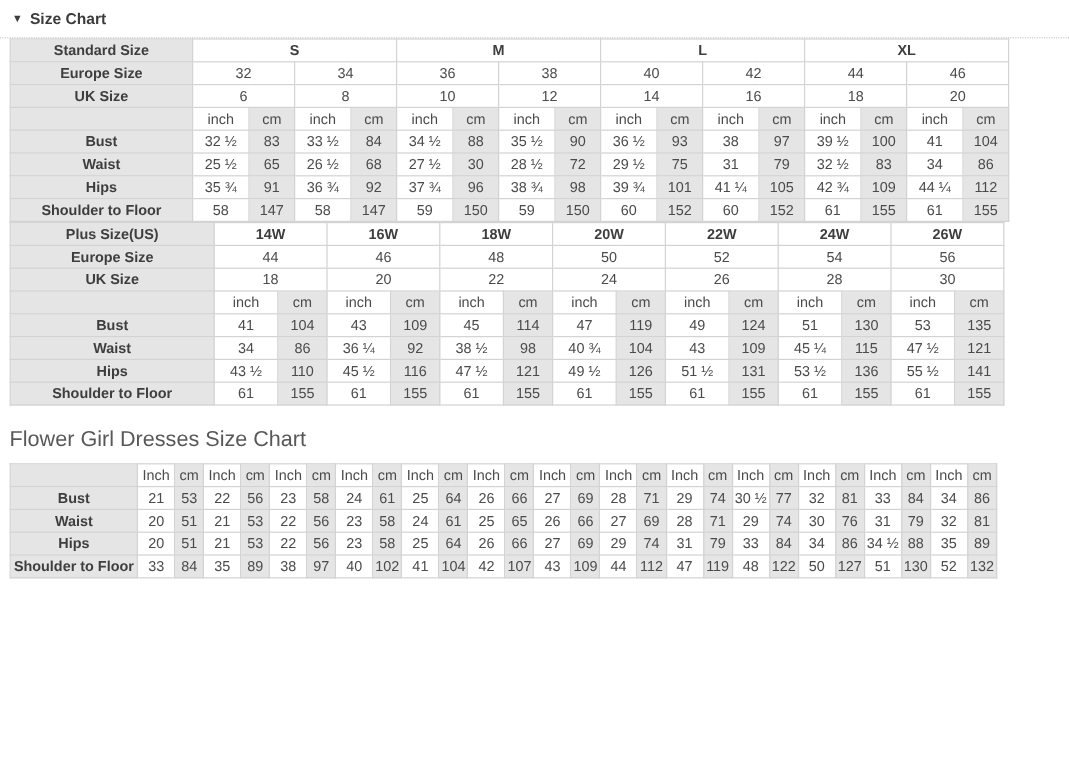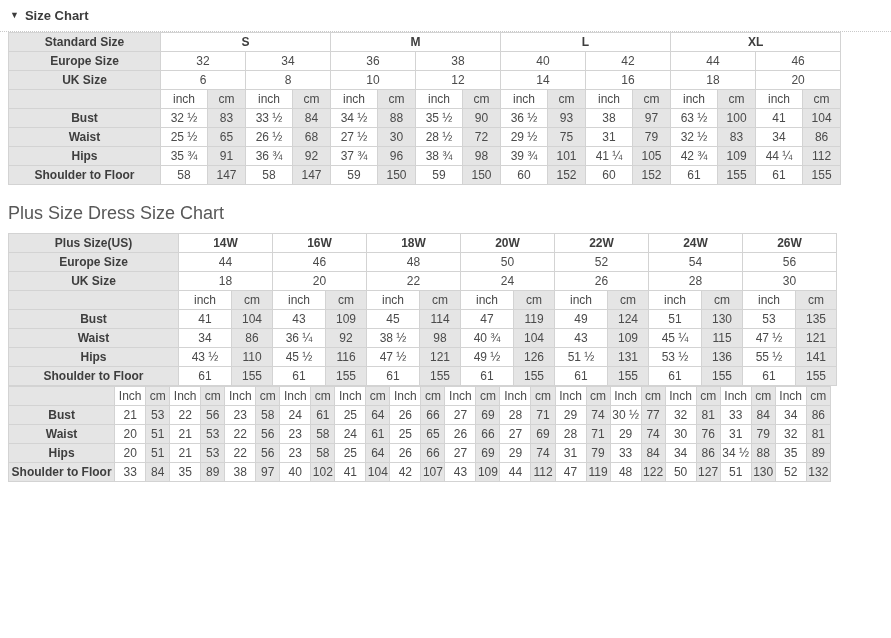--- a/index.html
+++ b/index.html
@@ -116,21 +116,21 @@
           <td>33 ½</td>
           <td class="gray">84</td>
           <td>34 ½</td>
           <td class="gray">88</td>
           <td>35 ½</td>
           <td class="gray">90</td>
           <td>36 ½</td>
           <td class="gray">93</td>
           <td>38</td>
           <td class="gray">97</td>
-          <td>63 ½</td>
+          <td>39 ½</td>
           <td class="gray">100</td>
           <td>41</td>
           <td class="gray">104</td>
         </tr>
         <tr>
           <td class="gray bold">Waist</td>
           <td>25 ½</td>
           <td class="gray">65</td>
           <td>26 ½</td>
           <td class="gray">68</td>
@@ -181,21 +181,20 @@
           <td>60</td>
           <td class="gray">152</td>
           <td>61</td>
           <td class="gray">155</td>
           <td>61</td>
           <td class="gray">155</td>
         </tr>
       </tbody>
     </table>
 
-  <h2 class="tbl-title gap">Plus Size Dress Size Chart</h2>
   <table class="size-table" style="width: 788px;">
       <colgroup>
         <col style="width: 170px;">
         <col style="width: 53px;">
         <col style="width: 41px;">
         <col style="width: 53px;">
         <col style="width: 41px;">
         <col style="width: 53px;">
         <col style="width: 41px;">
         <col style="width: 53px;">
@@ -319,20 +318,21 @@
           <td>61</td>
           <td class="gray">155</td>
           <td>61</td>
           <td class="gray">155</td>
           <td>61</td>
           <td class="gray">155</td>
         </tr>
       </tbody>
     </table>
 
+  <h2 class="tbl-title gap">Flower Girl Dresses Size Chart</h2>
   <table class="size-table" style="width: 823px;">
       <colgroup>
         <col style="width: 106px;">
         <col style="width: 31px;">
         <col style="width: 24px;">
         <col style="width: 31px;">
         <col style="width: 24px;">
         <col style="width: 31px;">
         <col style="width: 24px;">
         <col style="width: 31px;">

